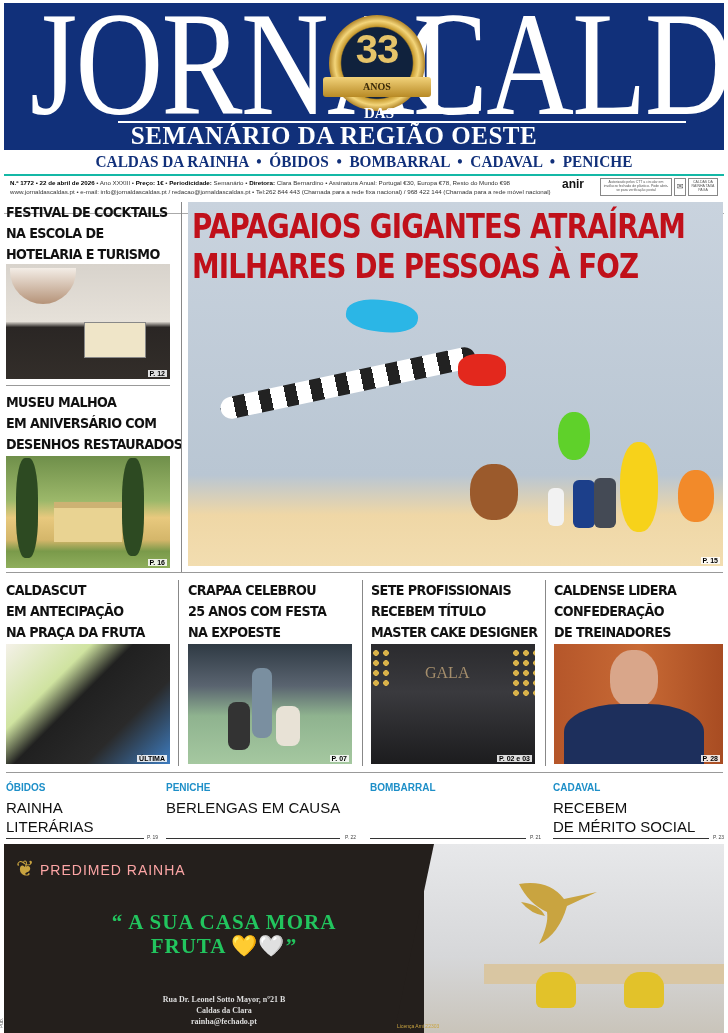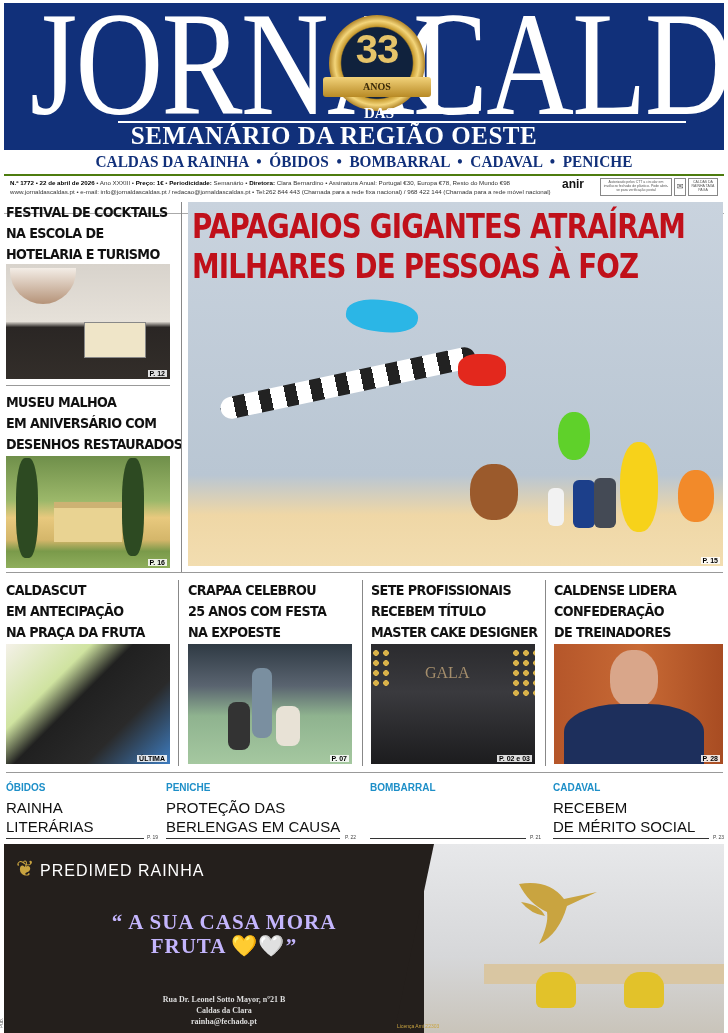--- a/index.html
+++ b/index.html
@@ -8,40 +8,40 @@
 .mast-word{position:absolute;top:-14px;font-family:"Liberation Serif",serif;color:#fff;font-size:148px;line-height:150px;letter-spacing:-2px;transform:scaleX(0.82);transform-origin:left top;white-space:nowrap}
 .mast-left{left:26px}
 .mast-right{left:403px}
 .badge{position:absolute;left:325px;top:12px;width:96px;height:96px;border-radius:50%;background:radial-gradient(circle,#10223d 52%,#c79a2e 54%,#f3d57a 62%,#a7791d 72%,#d8b04b 100%)}
 .badge-num{position:absolute;left:0;top:12px;width:96px;text-align:center;font-family:"Liberation Sans",sans-serif;font-weight:bold;font-size:40px;color:#e6c469;letter-spacing:-1px}
 .badge-ribbon{position:absolute;left:-6px;top:62px;width:108px;height:20px;background:linear-gradient(#f2d27a,#b88a25);border-radius:3px;text-align:center;font-family:"Liberation Serif",serif;font-weight:bold;font-size:10px;line-height:20px;color:#3a2a08}
 .das{position:absolute;left:355px;top:102px;width:40px;text-align:center;font-family:"Liberation Serif",serif;font-weight:bold;font-size:15px;color:#fff}
 .mast-rule{position:absolute;left:114px;top:118px;width:568px;height:2px;background:#fff}
 .subtitle{position:absolute;left:12px;top:119px;width:636px;text-align:center;font-family:"Liberation Serif",serif;font-weight:bold;font-size:25px;color:#fff;letter-spacing:0.5px}
 .regions{position:absolute;left:4px;top:150px;width:720px;height:24px;text-align:center;font-family:"Liberation Serif",serif;font-weight:bold;font-size:17px;color:#11307a;line-height:24px;transform:scaleX(0.9)}
-.info-bar{position:absolute;left:4px;top:174px;width:720px;height:40px;border-top:2px solid #4d7c0f;border-bottom:1px solid #aaa;font-size:6.2px;color:#333;line-height:9px;padding:2px 6px}
+.info-bar{position:absolute;left:4px;top:174px;width:720px;height:40px;border-top:2px solid #14b8a6;border-bottom:1px solid #aaa;font-size:6.2px;color:#333;line-height:9px;padding:2px 6px}
 .info-bar b{color:#000}
 .anir{position:absolute;left:558px;top:4px;font-weight:bold;font-size:12px;color:#111}
 .info-box{position:absolute;top:2px;height:18px;border:1px solid #888;font-size:3.5px;color:#555;padding:1px;line-height:4px;text-align:center}
 .col-divider{position:absolute;width:1px;background:#888}
 .h-rule{position:absolute;height:2px;background:#999}
 .side-title{position:absolute;font-family:"DejaVu Sans",sans-serif;font-weight:bold;color:#111;font-size:14.5px;line-height:21px;letter-spacing:-0.7px;transform:scaleX(0.88);transform-origin:left top;white-space:nowrap}
 .photo{position:absolute;overflow:hidden}
 .page-ref{position:absolute;right:3px;bottom:2px;font-size:7px;font-weight:bold;color:#000;background:rgba(255,255,255,.85);padding:0 2px}
 .main-head{position:absolute;left:192px;top:207px;font-family:"DejaVu Sans",sans-serif;font-weight:bold;color:#c0101a;font-size:33px;line-height:40px;letter-spacing:-1px;transform:scaleX(0.84);transform-origin:left top;white-space:nowrap}
 .brief-region{position:absolute;font-weight:bold;color:#1e8fc8;font-size:10px;line-height:17px}
 .brief-text{position:absolute;color:#111;font-size:15px;line-height:19px;white-space:nowrap}
 .brief-line{position:absolute;height:1px;background:#333}
 .brief-page{position:absolute;font-size:5px;color:#444}
 .ad{position:absolute;left:4px;top:844px;width:720px;height:189px;background:#241f1c;overflow:hidden}
 .ad-photo{position:absolute;left:420px;top:0;width:300px;height:189px;background:linear-gradient(#e7e8ea,#d6d7d9 60%,#c9c4ba)}
 .ad-slant{position:absolute;left:390px;top:0;width:0;height:0;border-left:40px solid #241f1c;border-bottom:189px solid transparent}
-.ad-logo{position:absolute;left:36px;top:18px;color:#ffffff;font-size:16px;letter-spacing:1px}
+.ad-logo{position:absolute;left:36px;top:18px;color:#fca5a5;font-size:14px;letter-spacing:1px}
 .ad-logo-icon{position:absolute;left:12px;top:12px;width:22px;height:30px;color:#c9a440;font-size:22px}
-.ad-slogan{position:absolute;left:90px;top:66px;width:260px;text-align:center;font-family:"Liberation Serif",serif;font-weight:bold;color:#c4b5fd;font-size:21px;line-height:24px;letter-spacing:1px}
+.ad-slogan{position:absolute;left:90px;top:66px;width:260px;text-align:center;font-family:"Liberation Serif",serif;font-weight:bold;color:#22c55e;font-size:21px;line-height:24px;letter-spacing:1px}
 .ad-address{position:absolute;left:110px;top:150px;width:220px;text-align:center;font-family:"Liberation Serif",serif;font-weight:bold;color:#ddd;font-size:8px;line-height:11px}
 .ad-license{position:absolute;left:393px;top:179px;color:#c9a440;font-size:5px}
 .bird{position:absolute;left:85px;top:30px;width:90px;height:80px}
 </style>
 </head>
 <body>
 
 <div class="masthead">
   <div class="mast-word mast-left">JORNAL</div>
   <div class="mast-word mast-right">CALDAS</div>
@@ -179,21 +179,20 @@
 <div class="brief-region" style="left:6px;top:779px">ÓBIDOS</div>
 <div class="brief-text" style="left:6px;top:798px">
     <div>RAINHA</div>
     <div>LITERÁRIAS</div>
   </div>
 <div class="brief-line" style="left:6px;top:838px;width:138px"></div>
 <div class="brief-page" style="left:147px;top:834px">P. 19</div>
 
 <div class="brief-region" style="left:166px;top:779px">PENICHE</div>
 <div class="brief-text" style="left:166px;top:798px">
-    <div>PROTEÇÃO DAS</div>
     <div>BERLENGAS EM CAUSA</div>
   </div>
 <div class="brief-line" style="left:166px;top:838px;width:174px"></div>
 <div class="brief-page" style="left:345px;top:834px">P. 22</div>
 
 <div class="brief-region" style="left:370px;top:779px">BOMBARRAL</div>
 <div class="brief-text" style="left:370px;top:798px">
   </div>
 <div class="brief-line" style="left:370px;top:838px;width:156px"></div>
 <div class="brief-page" style="left:530px;top:834px">P. 21</div>

